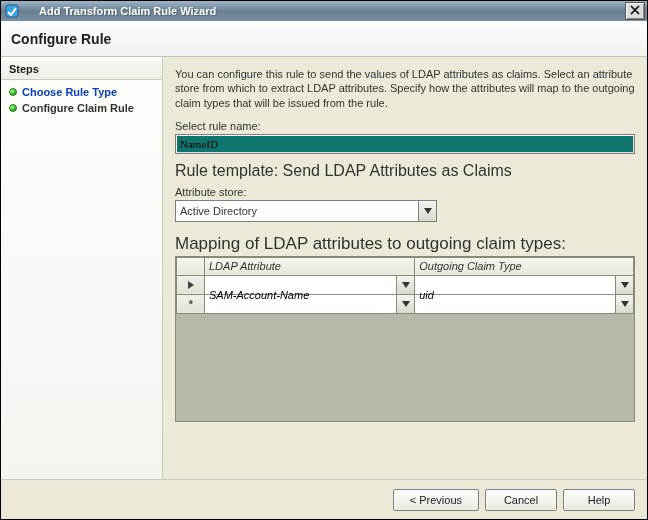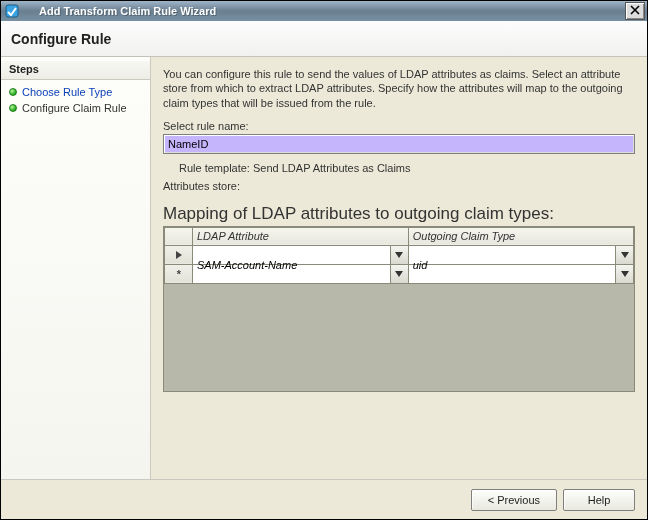--- a/index.html
+++ b/index.html
@@ -74,21 +74,21 @@
     font-weight: bold;
     color: #222;
   }
   
   .main {
     flex: 1;
     display: flex;
     min-height: 0;
   }
   .sidebar {
-    width: 150px;
+    width: 162px;
     background: linear-gradient(180deg, #fdfdfa, #f5f5f0);
     border-right: 1px solid #c9c9bf;
     box-sizing: border-box;
     padding: 4px 0 0 0;
   }
   .sidebar .steps-hdr {
     font-weight: bold;
     font-size: 11px;
     padding: 2px 8px 4px 8px;
     color: #222;
@@ -96,20 +96,21 @@
     background: linear-gradient(180deg, #f8f8f3, #edede6);
     margin-bottom: 4px;
   }
   .step {
     display: flex;
     align-items: center;
     gap: 5px;
     padding: 2px 8px;
     font-size: 11px;
     color: #333;
+    font-weight: bold;
   }
   .step .bullet {
     width: 8px; height: 8px; border-radius: 50%;
     background: radial-gradient(circle at 30% 30%, #b7f5a0, #3bbf2f 55%, #1f7a18);
     border: 1px solid #1f7a18;
     box-sizing: border-box;
     flex: 0 0 auto;
   }
   .step.link { color: #0a3fb8; }
   .content {
@@ -131,27 +132,28 @@
     color: #333;
     margin: 6px 0 2px 0;
   }
   .text-input {
     width: 100%;
     box-sizing: border-box;
     height: 20px;
     font-size: 11px;
     padding: 2px 4px;
     border: 1px solid #7f7f7f;
-    background: #c4b5fd;
+    background: #0f766e;
     box-shadow: inset 1px 1px 0 #fff, inset -1px -1px 0 #ddd;
+    font-family: Liberation Serif, serif;
   }
   .rule-template-line {
-    font-size: 11px;
-    color: #333;
-    margin: 8px 0 6px 16px;
+    font-size: 16px;
+    color: #333;
+    margin: 8px 0 6px 0;
   }
   .combo {
     width: 260px; height: 20px;
     display: flex;
     border: 1px solid #7f7f7f;
     background: #fff;
   }
   .combo .combo-text {
     flex: 1;
     padding: 2px 4px;
@@ -299,21 +301,29 @@
     </div>
 
     <div class="content">
       <div class="intro">You can configure this rule to send the values of LDAP attributes as claims. Select an attribute store from which to extract LDAP attributes. Specify how the attributes will map to the outgoing claim types that will be issued from the rule.</div>
 
       <div class="field-label">Select rule name:</div>
       <input type="text" class="text-input" value="NameID" style="">
 
       <div class="rule-template-line">Rule template: Send LDAP Attributes as Claims</div>
 
-      <div class="field-label">Attributes store:</div>
+      <div class="field-label">Attribute store:</div>
+      <div class="combo">
+        <div class="combo-text">Active Directory</div>
+        <div class="combo-btn">
+          <svg width="8" height="6" viewBox="0 0 8 6">
+              <path d="M0 0 L8 0 L4 6 Z" fill="#333"></path>
+            </svg>
+        </div>
+      </div>
 
       <div class="mapping-label">Mapping of LDAP attributes to outgoing claim types:</div>
 
       <div class="grid-wrap">
         <table class="grid-table">
           <colgroup>
             <col style="width:28px">
             <col style="width:46%">
             <col>
           </colgroup>
@@ -372,16 +382,17 @@
               </td>
             </tr>
           </tbody>
         </table>
       </div>
     </div>
   </div>
 
   <div class="footer">
     <button class="btn">&lt; Previous</button>
+    <button class="btn">Cancel</button>
     <button class="btn">Help</button>
   </div>
 
 </div>
 
 </body></html>

